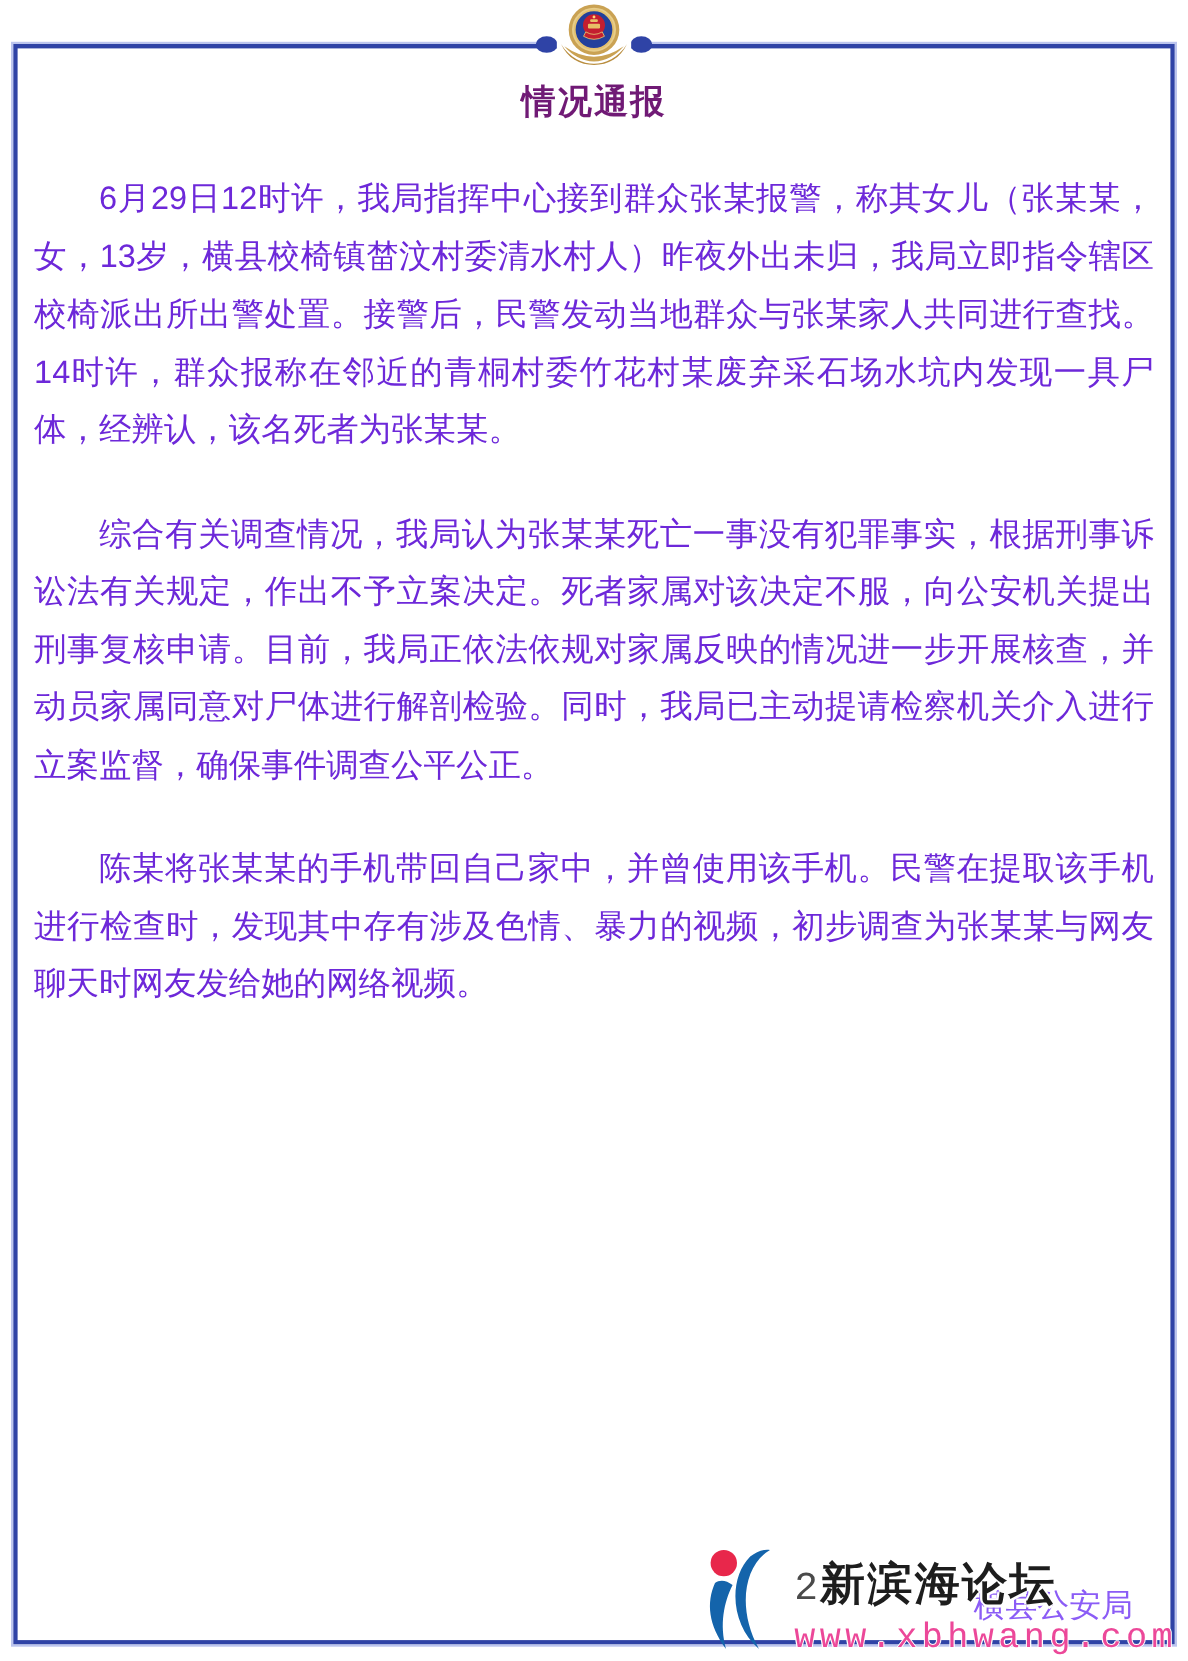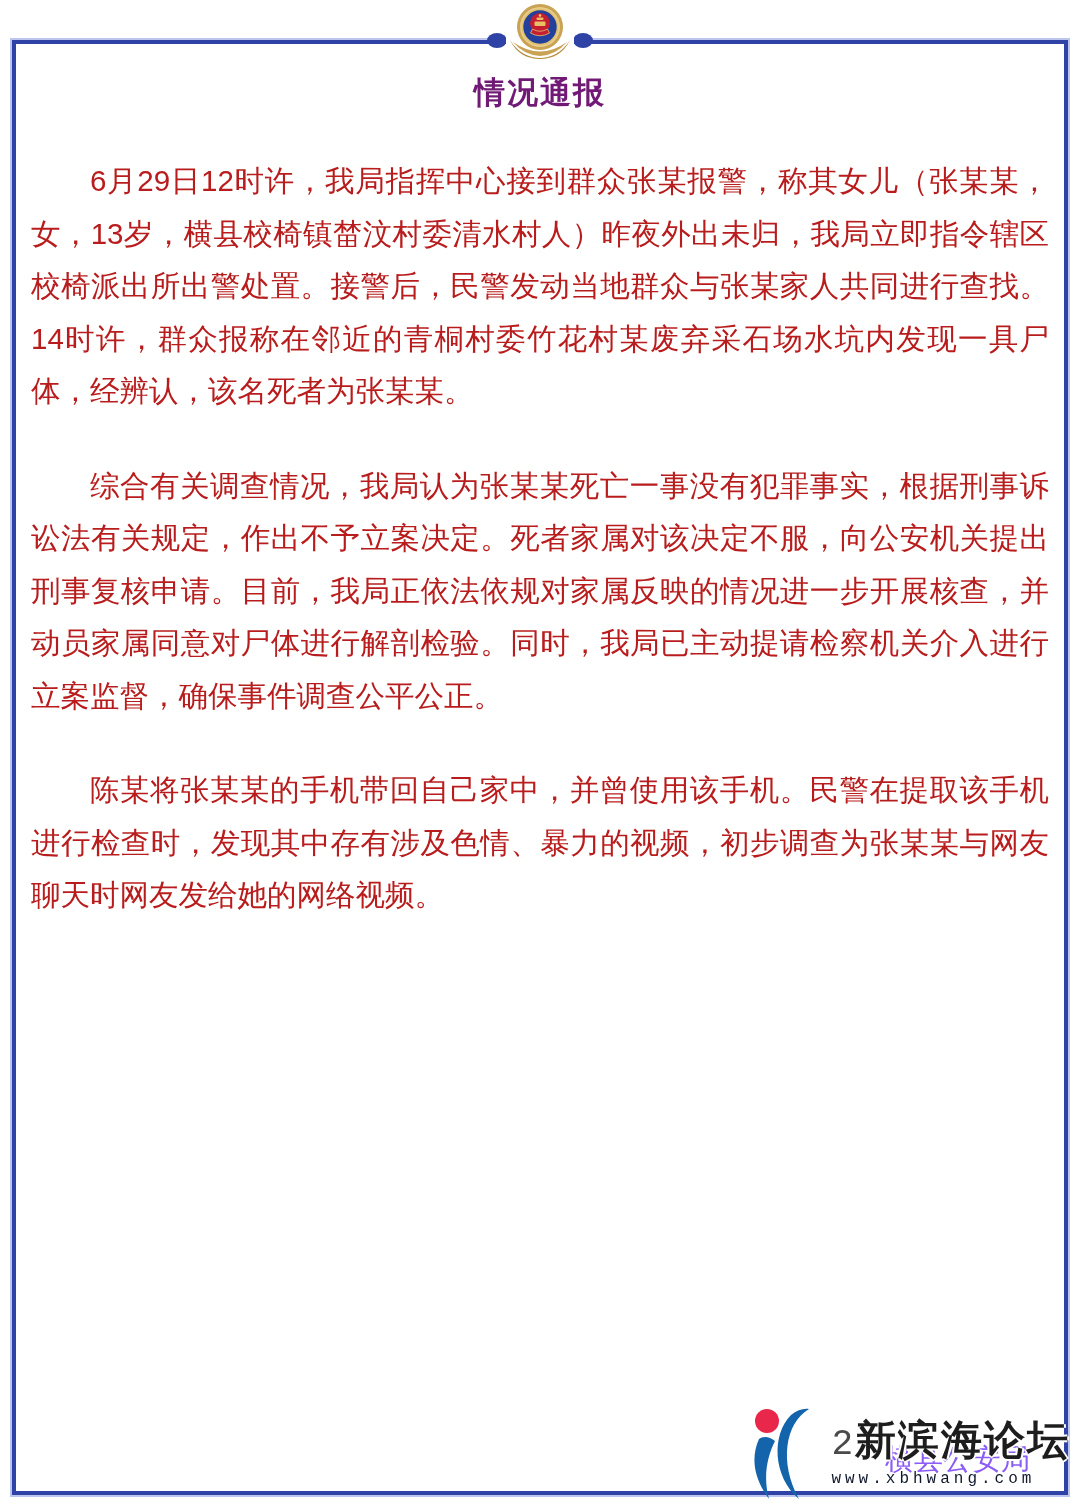--- a/index.html
+++ b/index.html
@@ -23,21 +23,21 @@
   
   .badge{position:absolute;left:506px;top:1px;width:68px;height:58px;z-index:3;}
   
   .title{
     position:absolute;left:0;top:72px;width:100%;text-align:center;
     font-size:31px;font-weight:bold;color:#701a75;letter-spacing:2px;z-index:2;
   }
   
   .content{
     position:absolute;left:31px;top:155px;width:1018px;
-    font-size:29.5px;line-height:52.5px;color:#b91c1c;z-index:2;
+    font-size:29.5px;line-height:52.5px;color:#6d28d9;z-index:2;
   }
   .content p{
     margin:0 0 42px 0;text-indent:2em;text-align:justify;
   }
   
   .signature{
     position:absolute;top:1440px;right:50px;font-size:29px;color:#8b5cf6;z-index:2;
   }
   
   .watermark{
@@ -49,21 +49,21 @@
   .wm-obscured{
     font-size:36px;color:#4a4a4a;margin:16px 2px 0 0;
     font-family:"Liberation Mono", monospace;
   }
   .wm-name{
     font-size:41px;font-weight:bold;color:#1d1d1d;letter-spacing:2px;margin-top:8px;
     text-shadow:-2px 0 0 #fff,2px 0 0 #fff,0 -2px 0 #fff,0 2px 0 #fff;
     white-space:nowrap;
   }
   .wm-url{
-    font-size:16px;color:#0f172a;letter-spacing:4px;margin-top:2px;
+    font-size:32px;color:#ec4899;letter-spacing:4px;margin-top:2px;
     font-family:"Liberation Mono", monospace;white-space:nowrap;
     text-shadow:-1px 0 0 #fff,1px 0 0 #fff,0 -1px 0 #fff,0 1px 0 #fff;
   }
 </style>
 </head>
 <body>
 
 <div class="frame"></div>
 
 <div class="rule-dot left"></div>

